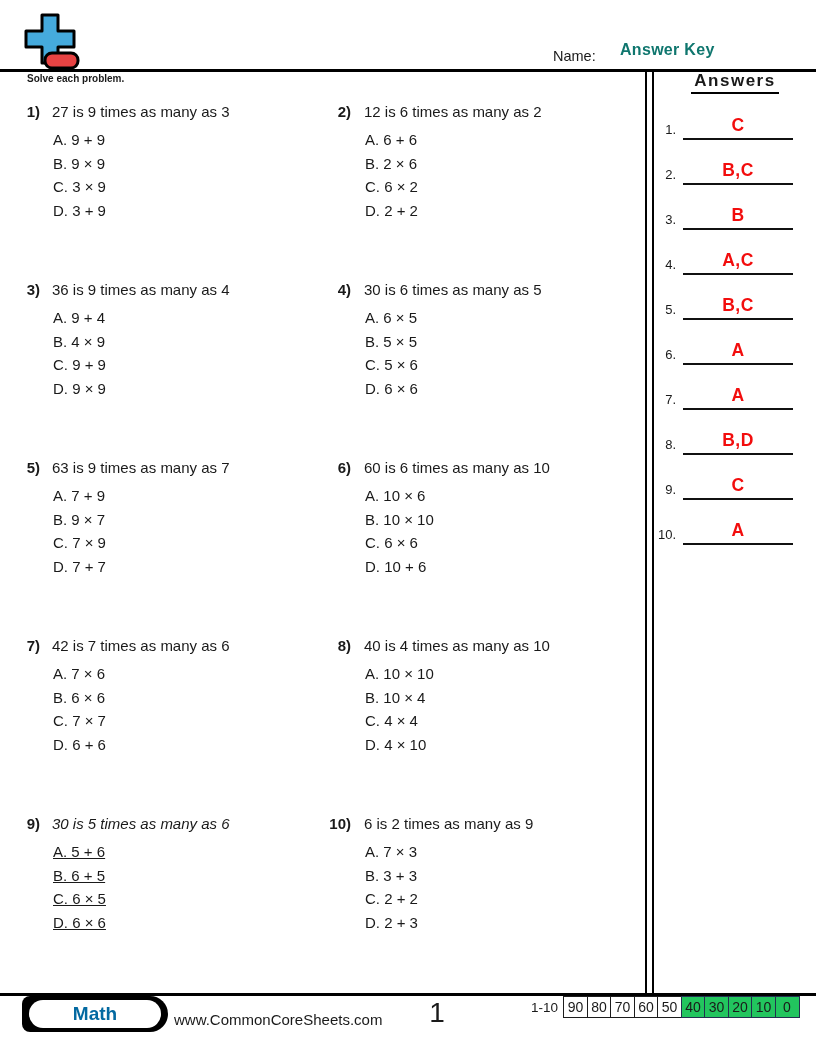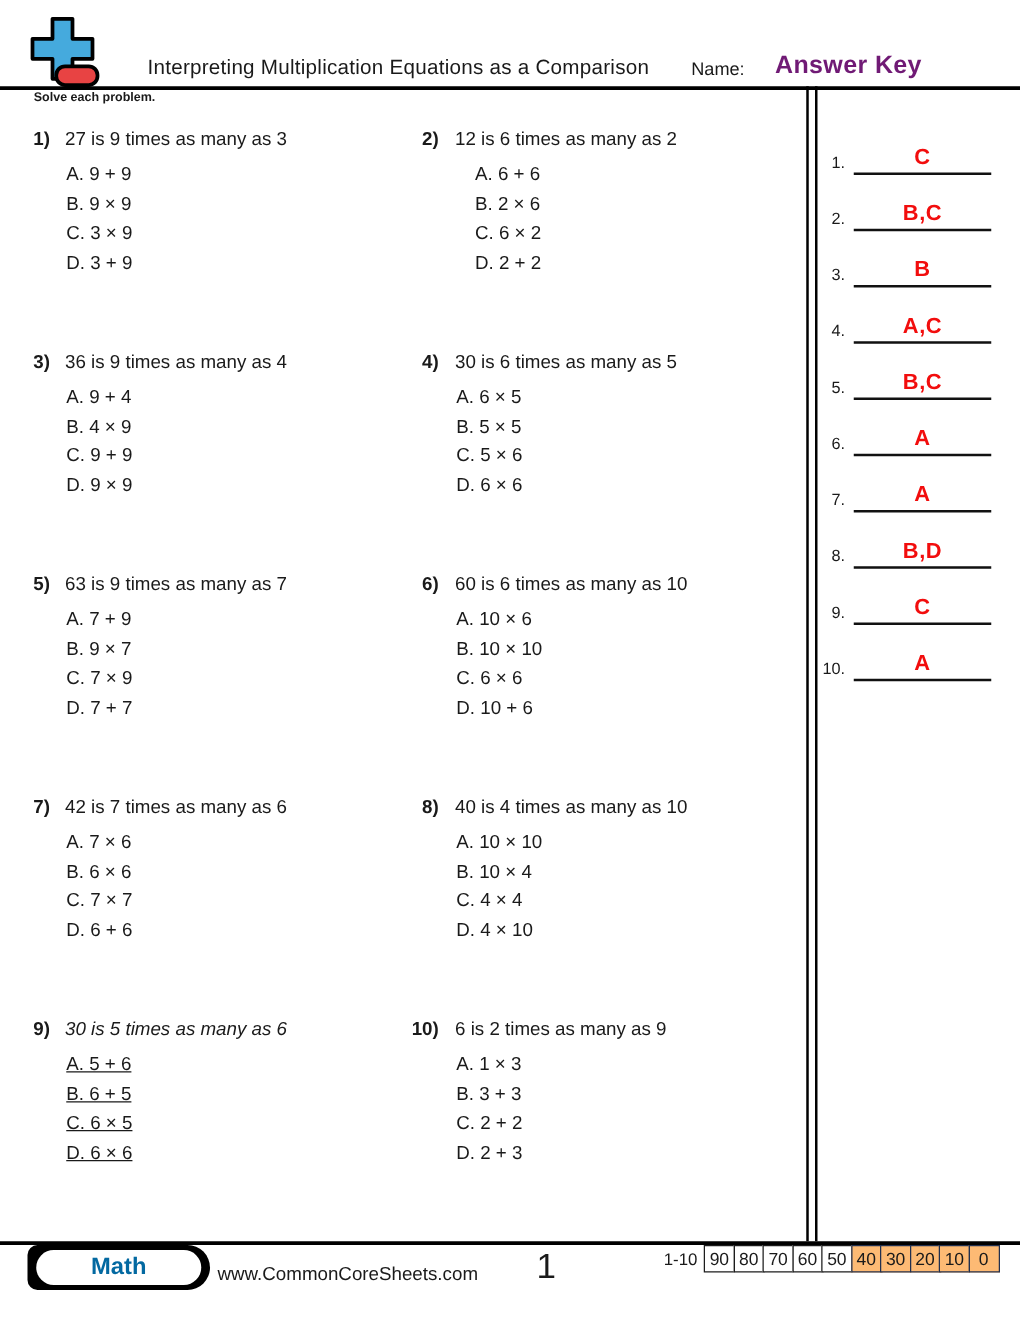--- a/index.html
+++ b/index.html
@@ -5,21 +5,21 @@
   * { margin:0; padding:0; box-sizing:border-box; }
   html,body { background:#e8e8e8; }
   .page {
     position:relative; width:816px; height:1056px; margin:0 auto;
     background:#ffffff; overflow:hidden;
     font-family:"Liberation Sans","DejaVu Sans",sans-serif; color:#1a1a1a;
   }
   .abs { position:absolute; }
   .title { font-size:16.5px; letter-spacing:.2px; }
   .name-label { font-size:14.5px; }
-  .answer-key { font-size:20px; font-weight:bold; color:#701a75; letter-spacing:.3px; }
+  .answer-key { font-size:16px; font-weight:bold; color:#0f766e; letter-spacing:.3px; }
   .rule { position:absolute; left:0; right:0; height:3px; background:#000; }
   .instructions { font-size:10px; font-weight:bold; }
   .vline {
     position:absolute; left:645px; top:69px; height:924px; width:9px;
     border-left:2.5px solid #000; border-right:2.5px solid #000;
   }
   .answers-title-wrap { left:654px; top:71px; width:162px; text-align:center; }
   .answers-title {
     display:inline-block; font-size:17px; font-weight:bold; letter-spacing:1.5px;
     border-bottom:2.5px solid #000; padding:0 3px 1px 3px;
@@ -41,42 +41,44 @@
   .website { position:absolute; left:174px; top:1011px; font-size:15px; }
   .page-num { position:absolute; left:392px; top:997px; width:90px; text-align:center;
               font-size:28px; font-weight:normal; }
   .score-label { position:absolute; left:524px; top:1000px; width:34px; text-align:right;
                  font-size:13.5px; }
   .score-strip { position:absolute; left:563px; top:996px; display:flex; }
   .score-box { width:25px; height:22px; border:1.5px solid #1c1c1c; margin-left:-1.5px;
                display:flex; align-items:center; justify-content:center;
                font-size:14px; background:#fff; }
   .score-box:first-child { margin-left:0; }
-  .score-box.hl { background:#fdba74; border-color:#22304f; }
+  .score-box.hl { background:#22c55e; border-color:#22304f; }
 </style>
 </head>
 <body>
 
 <div class="page">
 
   <svg class="abs" style="left:24px; top:13px;" width="56" height="57" viewBox="0 0 56 57">
     <path d="M18 2 H34 V18 H50 V34 H34 V50 H18 V34 H2 V18 H18 Z" fill="#45aadd" stroke="#000" stroke-width="3" stroke-linejoin="round"></path>
     <rect x="21" y="40" width="33" height="15" rx="7" fill="#e84343" stroke="#000" stroke-width="3"></rect>
   </svg>
 
-  <div class="abs title" style="left:118px; top:45px;">Interpreting Multiplication Equations as a Comparison</div>
   <div class="abs name-label" style="left:553px; top:48px;">Name:</div>
   <div class="abs answer-key" style="left:620px; top:41px;">Answer Key</div>
 
   <div class="rule" style="top:69px;"></div>
 
   <div class="abs instructions" style="left:27px; top:73px;">Solve each problem.</div>
 
   <div class="vline"></div>
 
+  <div class="abs answers-title-wrap">
+    <span class="answers-title">Answers</span>
+  </div>
 
   <div id="answers-mount">
       <div class="ans-num" style="left: 648px; top: 122px;">1.</div>
       <div class="ans-val" style="left: 683px; top: 115px;">C</div>
       <div class="ans-line" style="left: 683px; top: 138px;"></div>
       <div class="ans-num" style="left: 648px; top: 167px;">2.</div>
       <div class="ans-val" style="left: 683px; top: 160px;">B,C</div>
       <div class="ans-line" style="left: 683px; top: 183px;"></div>
       <div class="ans-num" style="left: 648px; top: 212px;">3.</div>
       <div class="ans-val" style="left: 683px; top: 205px;">B</div>
@@ -108,21 +110,21 @@
       <div class="q-num" style="left: 18px; top: 103px; width: 22px;">1)</div>
       <div class="q-text" style="left: 52px; top: 103px;">27 is 9 times as many as 3</div>
       <div class="choices" style="left: 53px; top: 128px;">
         <div class="choice">A. 9 + 9</div>
         <div class="choice">B. 9 × 9</div>
         <div class="choice">C. 3 × 9</div>
         <div class="choice">D. 3 + 9</div>
       </div>
       <div class="q-num" style="left: 324px; top: 103px; width: 27px;">2)</div>
       <div class="q-text" style="left: 364px; top: 103px;">12 is 6 times as many as 2</div>
-      <div class="choices" style="left: 380px; top: 128px;">
+      <div class="choices" style="left: 365px; top: 128px;">
         <div class="choice">A. 6 + 6</div>
         <div class="choice">B. 2 × 6</div>
         <div class="choice">C. 6 × 2</div>
         <div class="choice">D. 2 + 2</div>
       </div>
       <div class="q-num" style="left: 18px; top: 281px; width: 22px;">3)</div>
       <div class="q-text" style="left: 52px; top: 281px;">36 is 9 times as many as 4</div>
       <div class="choices" style="left: 53px; top: 306px;">
         <div class="choice">A. 9 + 4</div>
         <div class="choice">B. 4 × 9</div>
@@ -173,21 +175,21 @@
       <div class="q-text" style="left: 52px; top: 815px; font-style: italic;">30 is 5 times as many as 6</div>
       <div class="choices" style="left: 53px; top: 840px; text-decoration: underline;">
         <div class="choice">A. 5 + 6</div>
         <div class="choice">B. 6 + 5</div>
         <div class="choice">C. 6 × 5</div>
         <div class="choice">D. 6 × 6</div>
       </div>
       <div class="q-num" style="left: 324px; top: 815px; width: 27px;">10)</div>
       <div class="q-text" style="left: 364px; top: 815px;">6 is 2 times as many as 9</div>
       <div class="choices" style="left: 365px; top: 840px;">
-        <div class="choice">A. 1 × 3</div>
+        <div class="choice">A. 7 × 3</div>
         <div class="choice">B. 3 + 3</div>
         <div class="choice">C. 2 + 2</div>
         <div class="choice">D. 2 + 3</div>
       </div>
     </div>
 
   <div class="rule" style="top:993px;"></div>
 
   <div class="badge">
     <div class="badge-pill">

